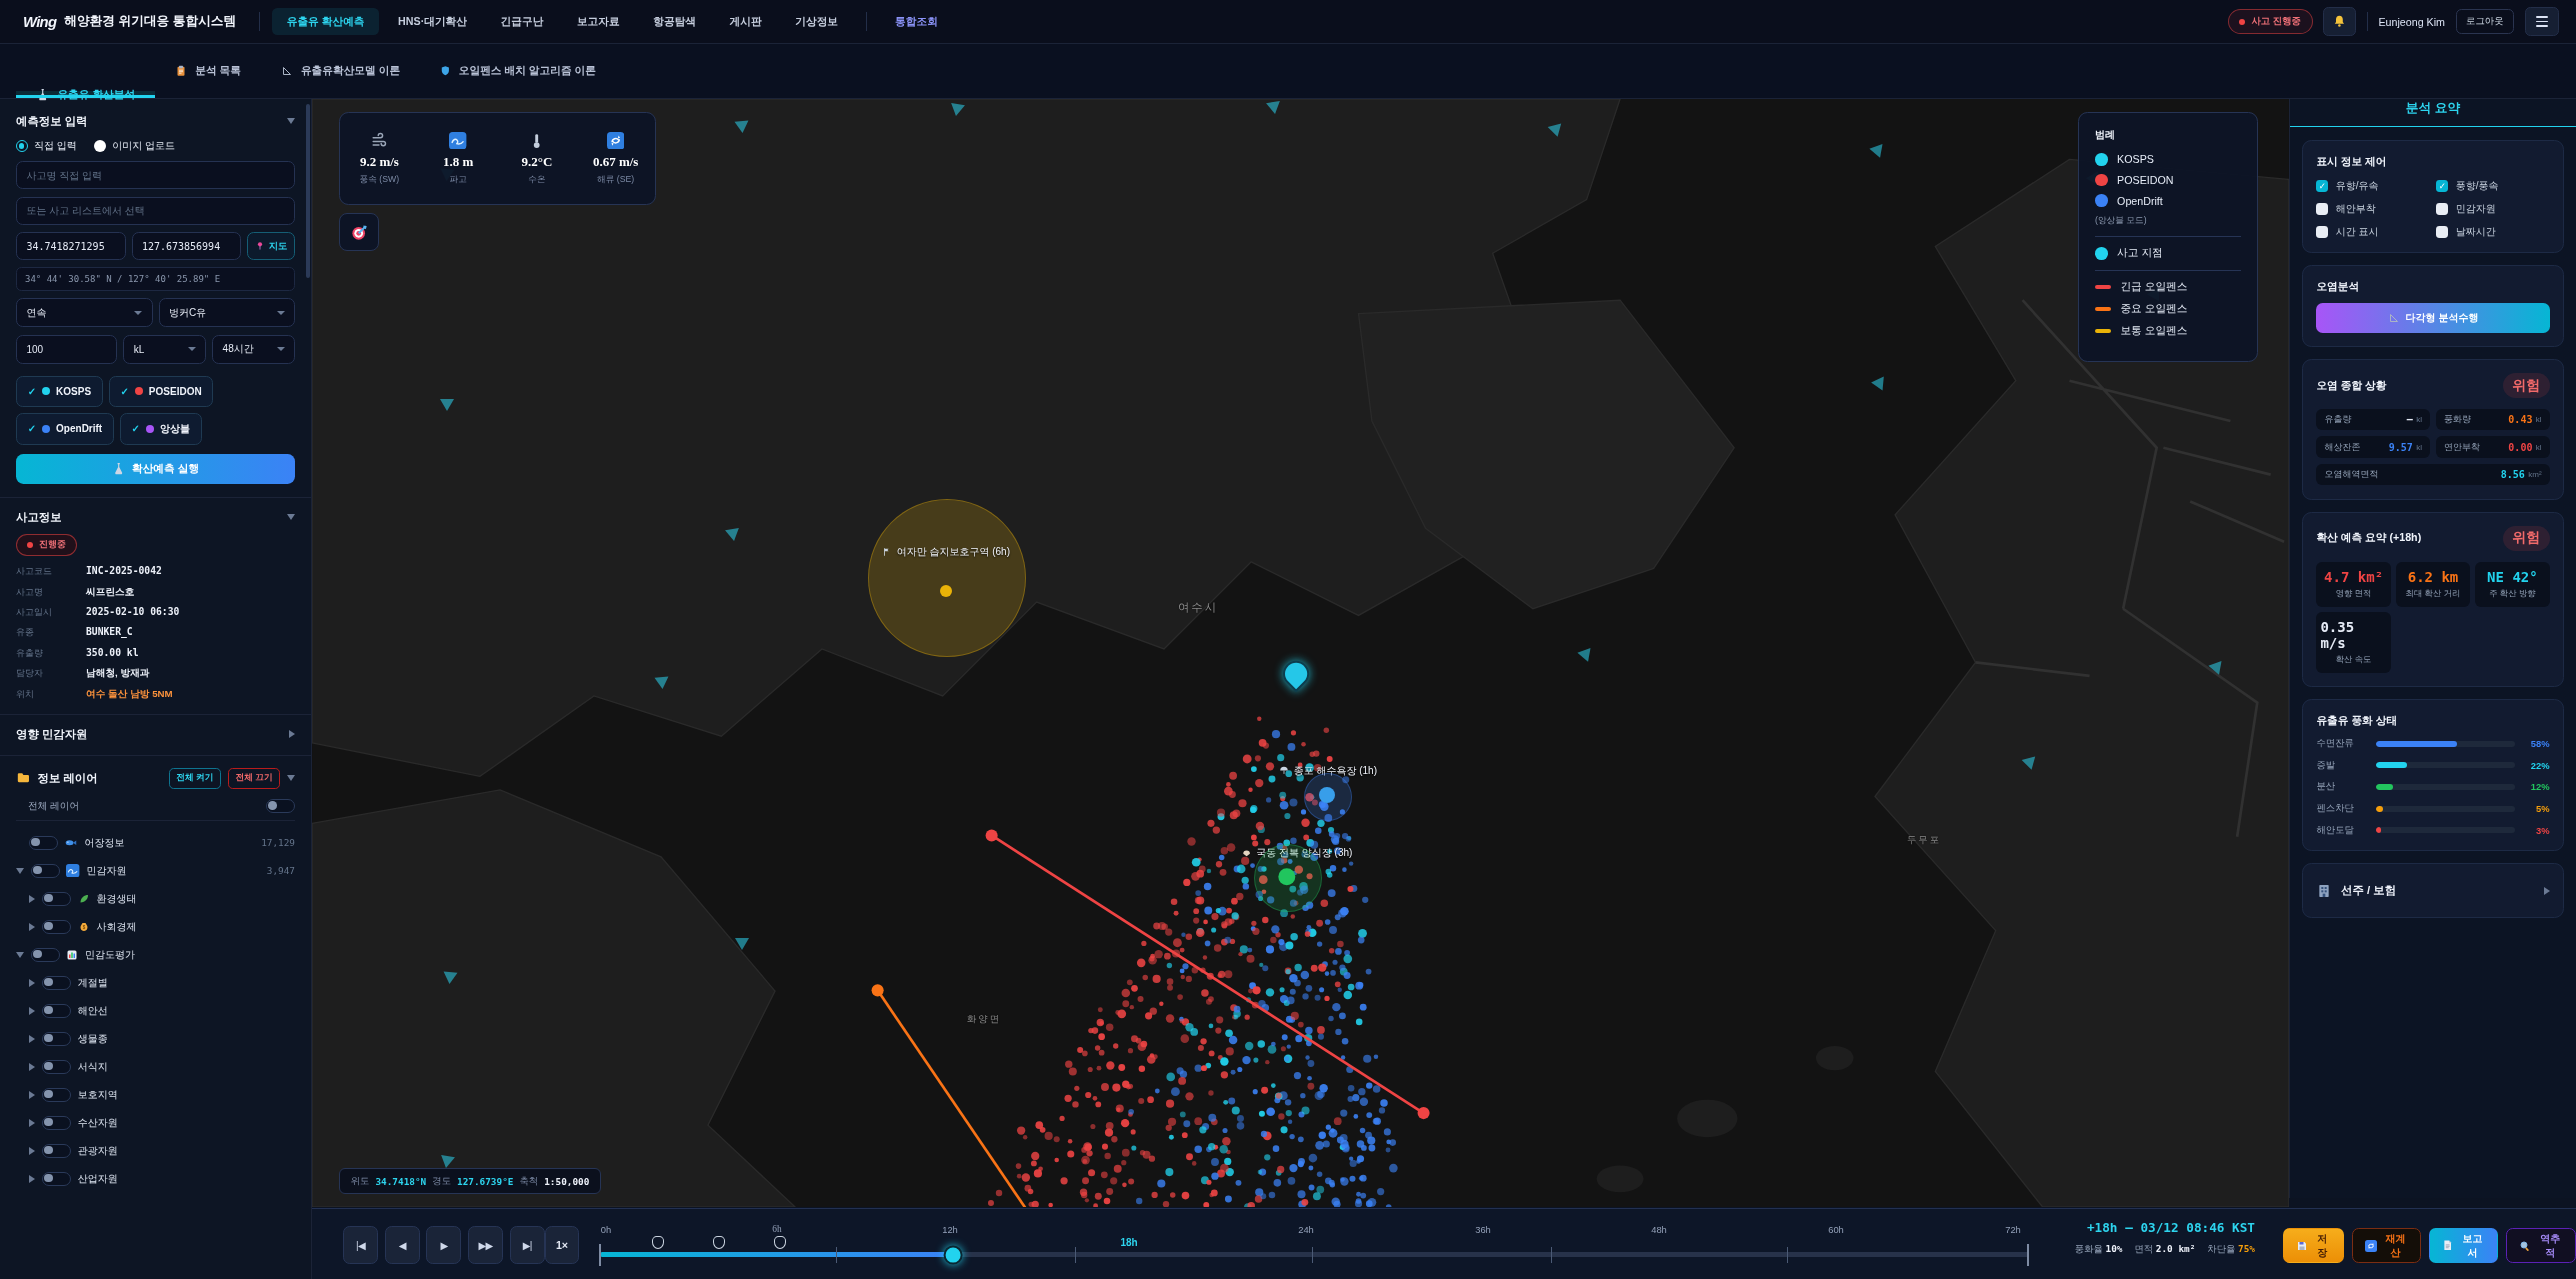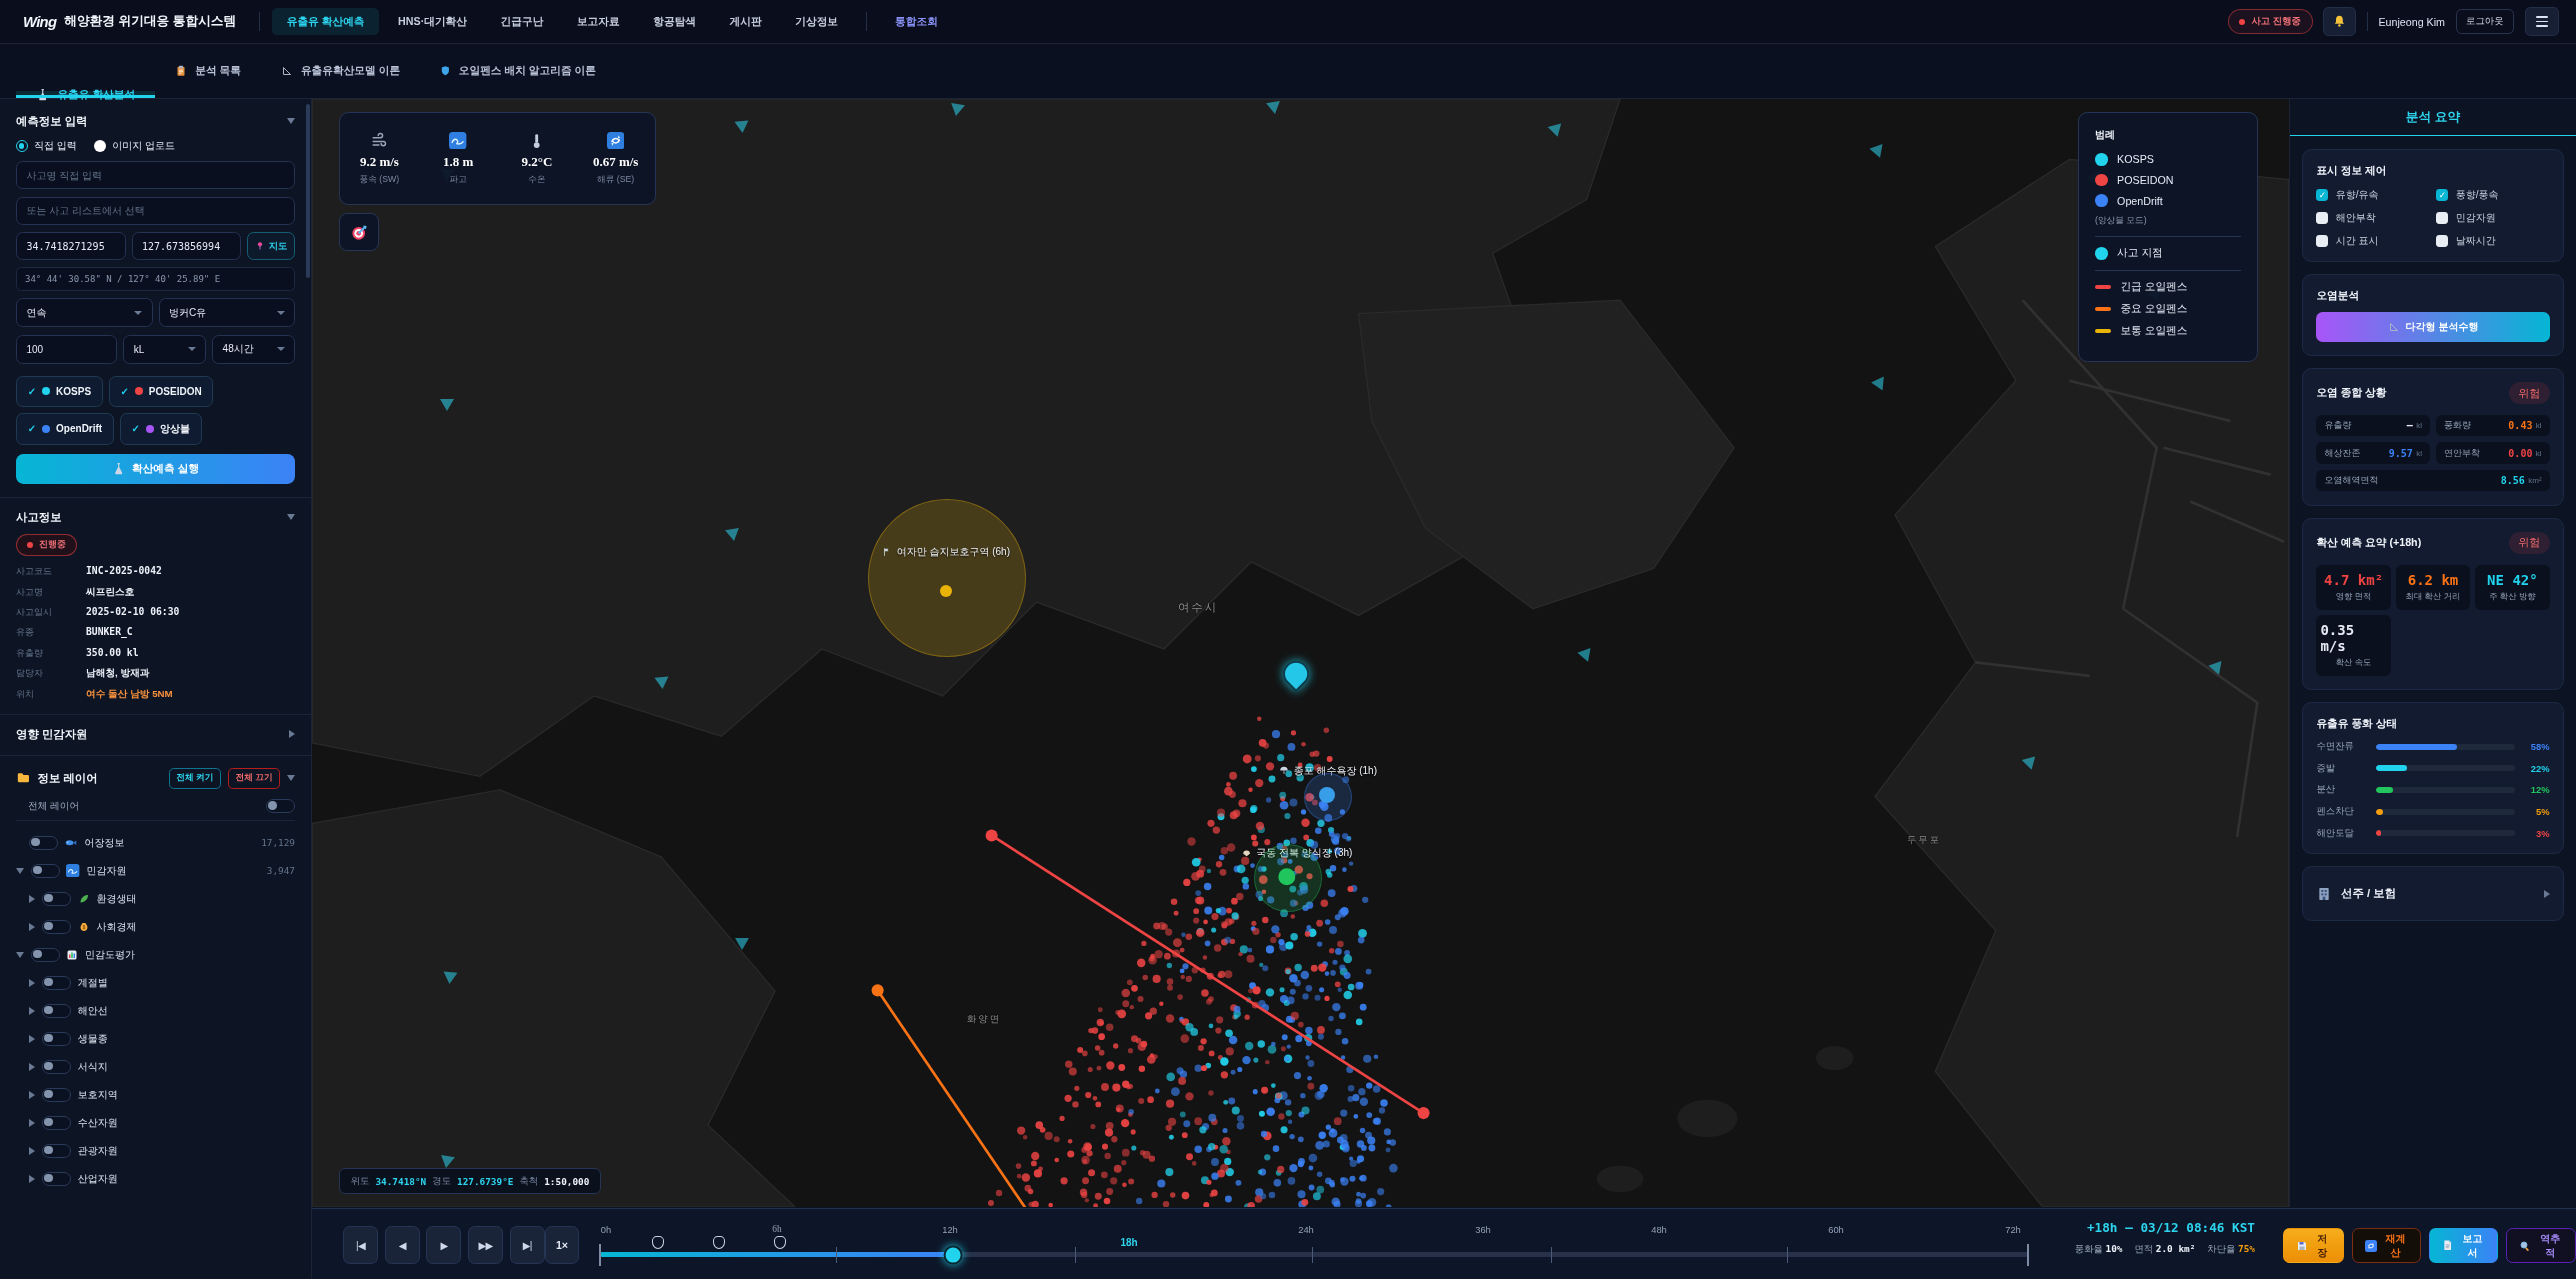--- a/index.html
+++ b/index.html
@@ -121,29 +121,29 @@
 .leg-line{width:16px;height:4px;border-radius:2px;flex:none;}
 #leg-note{font-size:8.7px;color:#8a97ad;margin:2.7px 0 1.3px 0;}
 .leg-div{height:0.7px;background:#263455;margin:9.4px 0;}
 #coordbar{position:absolute;left:27px;top:1069px;height:24px;background:rgba(10,15,29,0.92);border:0.7px solid #263455;
   border-radius:6px;display:flex;align-items:center;gap:6px;padding:0 10.7px;font-size:9.4px;z-index:20;}
 #coordbar .k{color:#7c8aa5;}
 #coordbar .cy{color:#2dd4ee;font-weight:bold;}
 #coordbar .wh{color:#eef2fa;font-weight:bold;}
 
 
-#rightpanel{position:absolute;left:2289px;top:99px;width:287px;height:1108px;background:#0c1424;
+#rightpanel{position:absolute;left:2289px;top:90px;width:287px;height:1108px;background:#0c1424;
   border-left:0.7px solid #1b2337;box-sizing:border-box;z-index:40;}
 #rp-header{height:36px;display:flex;align-items:center;justify-content:center;font-size:12.7px;font-weight:bold;
   color:#2dd4ee;border-bottom:1.3px solid #22d3ee;}
 #rp-body{padding:13.4px 12px;display:flex;flex-direction:column;gap:12px;}
 .card{background:#121b30;border:0.7px solid #1d2a45;border-radius:9.4px;padding:13.4px 13.4px;}
 .card .cttl{font-size:10.7px;font-weight:bold;color:#f0f4fb;display:flex;align-items:center;}
 .card .cttl .sp{flex:1;}
-.badge-danger{font-size:11px;font-weight:normal;color:#f26a6a;background:rgba(239,68,68,.13);
+.badge-danger{font-size:14px;font-weight:bold;color:#f26a6a;background:rgba(239,68,68,.13);
   border-radius:670px;padding:3.4px 9.4px;}
 #display-grid{display:grid;grid-template-columns:1fr 1fr;gap:8.7px 6.7px;margin-top:10.7px;}
 .ckrow{display:flex;align-items:center;gap:7.4px;font-size:10px;color:#cbd5e1;}
 .ckbox{width:12px;height:12px;border-radius:3.4px;flex:none;display:flex;align-items:center;justify-content:center;
   font-size:8.7px;color:#fff;}
 .ckbox.on{background:#06b6d4;}
 .ckbox.off{background:#e9edf4;}
 #poly-btn{margin-top:9.4px;height:29.5px;width:100%;border:none;border-radius:6.7px;color:#fff;font-size:10px;font-weight:bold;
   background:linear-gradient(90deg,#a855f7,#06b6d4);display:flex;align-items:center;justify-content:center;gap:6px;}
 #status-grid{display:grid;grid-template-columns:1fr 1fr;gap:6px;margin-top:10.7px;}

